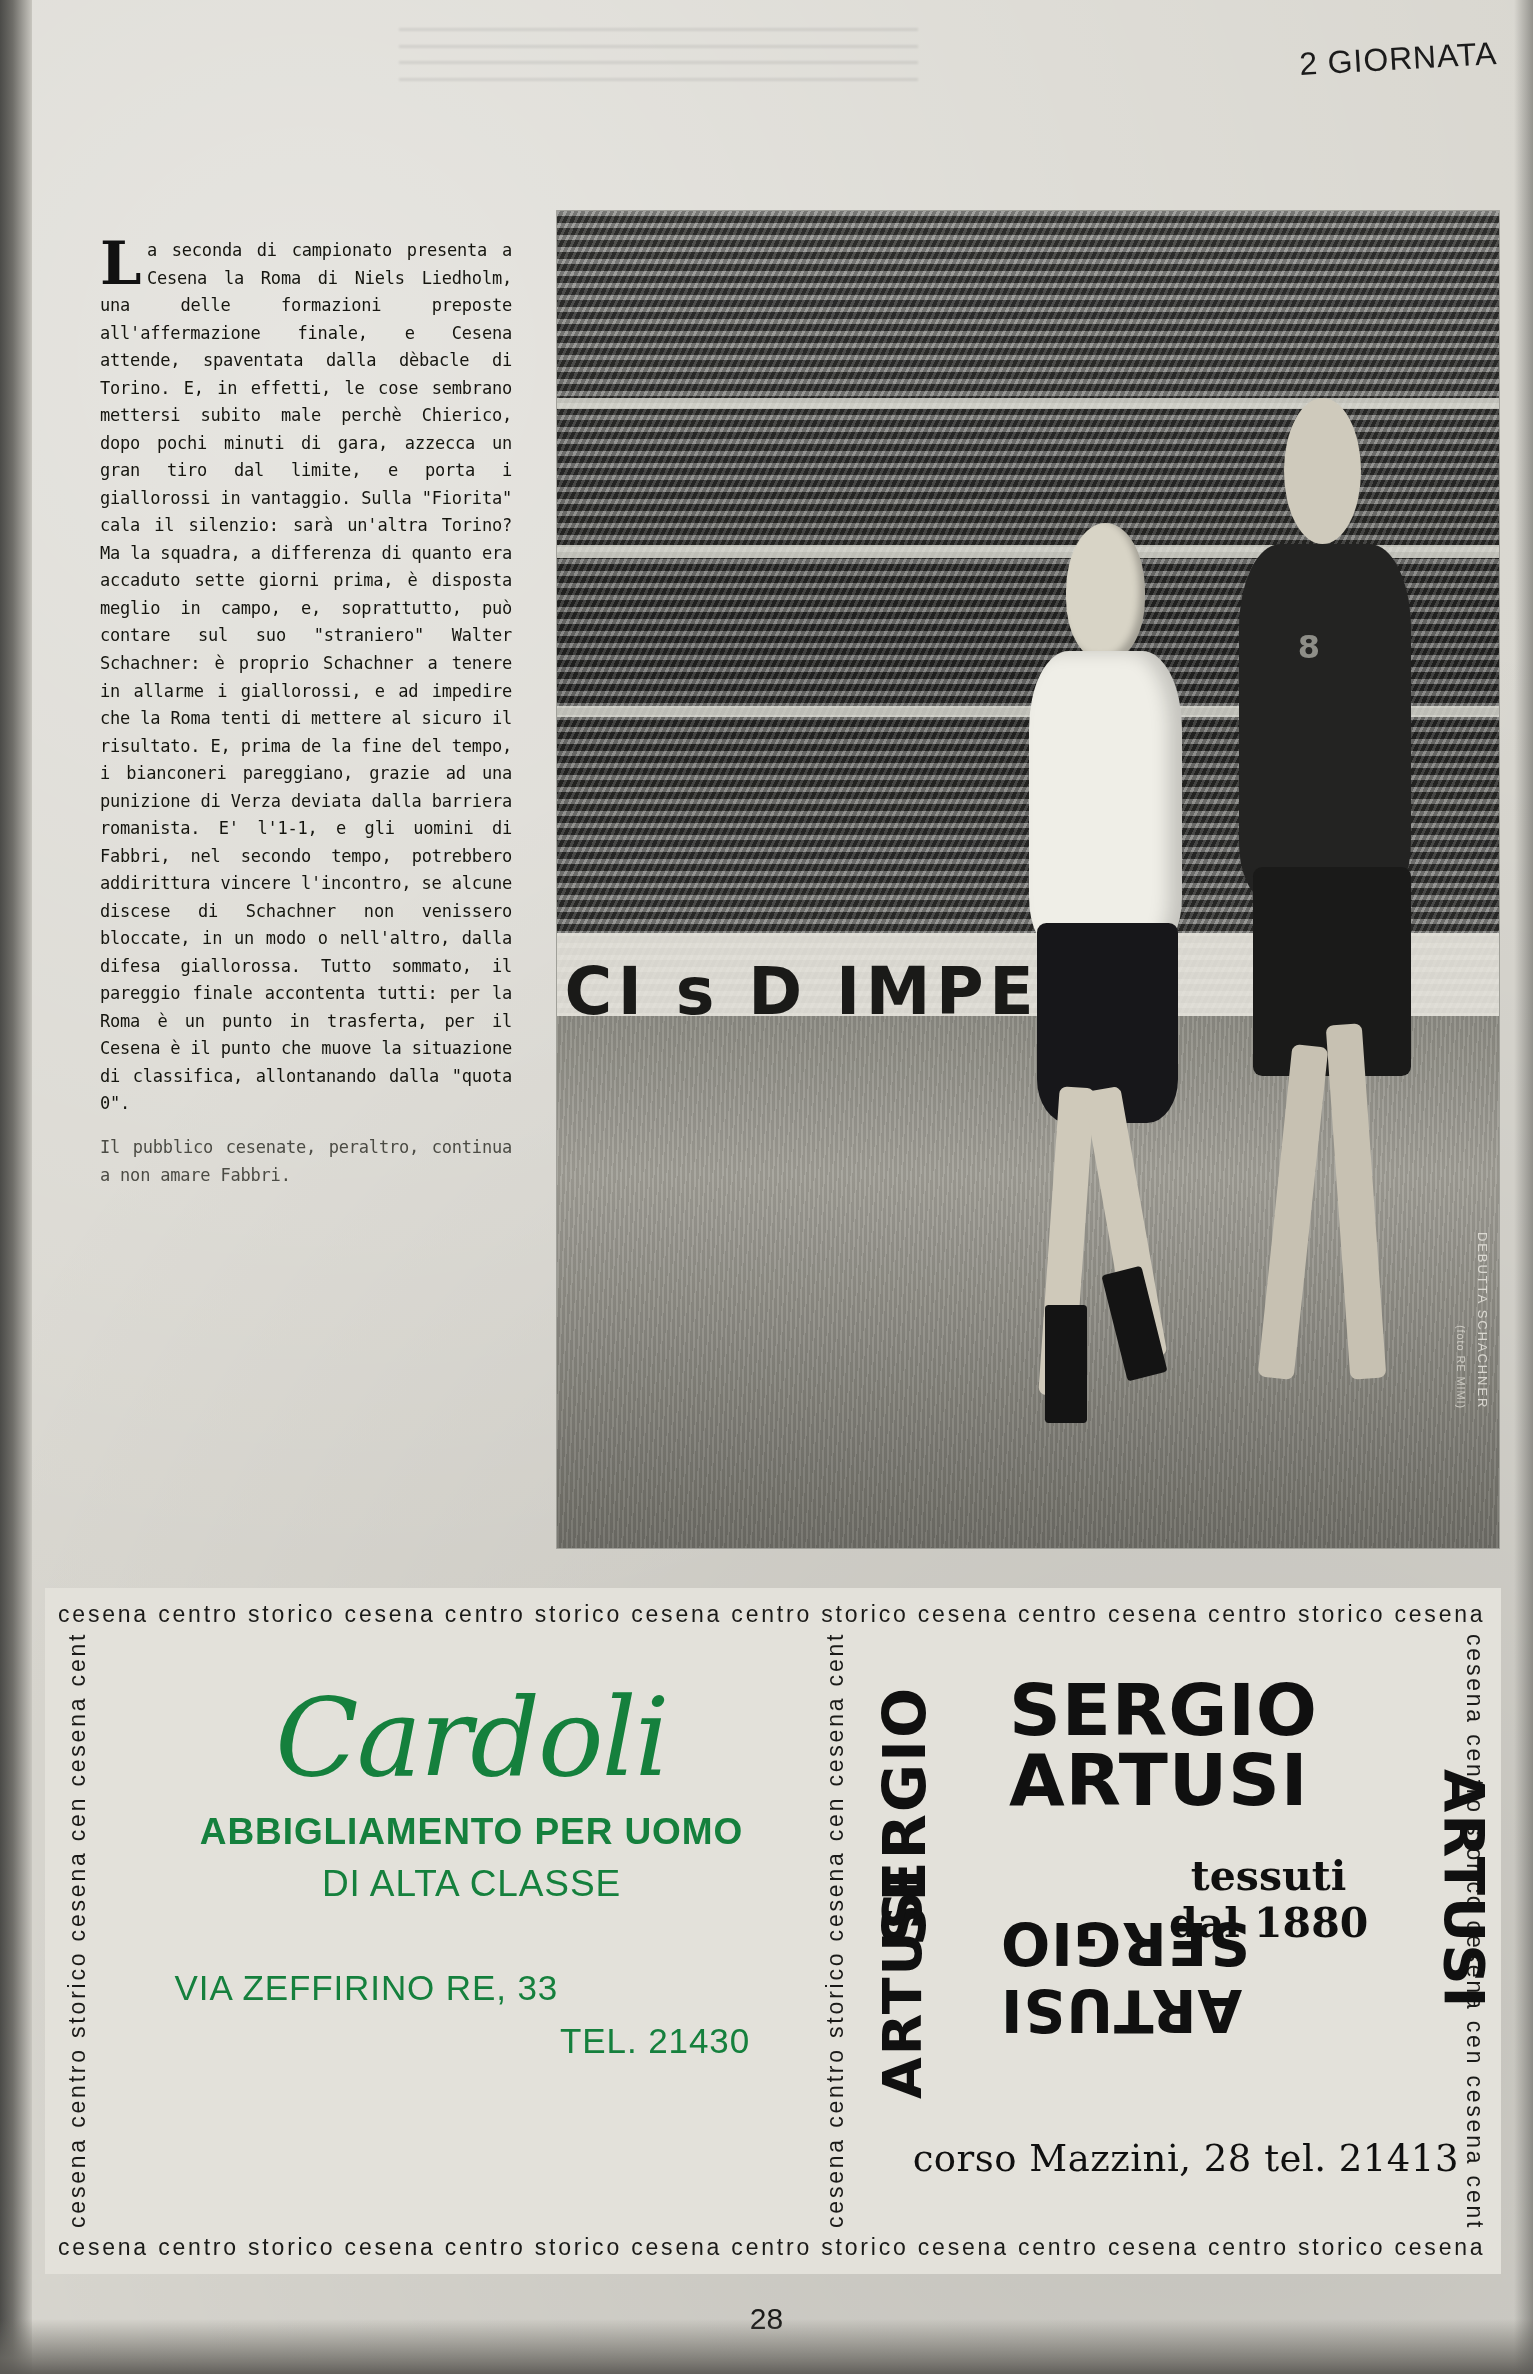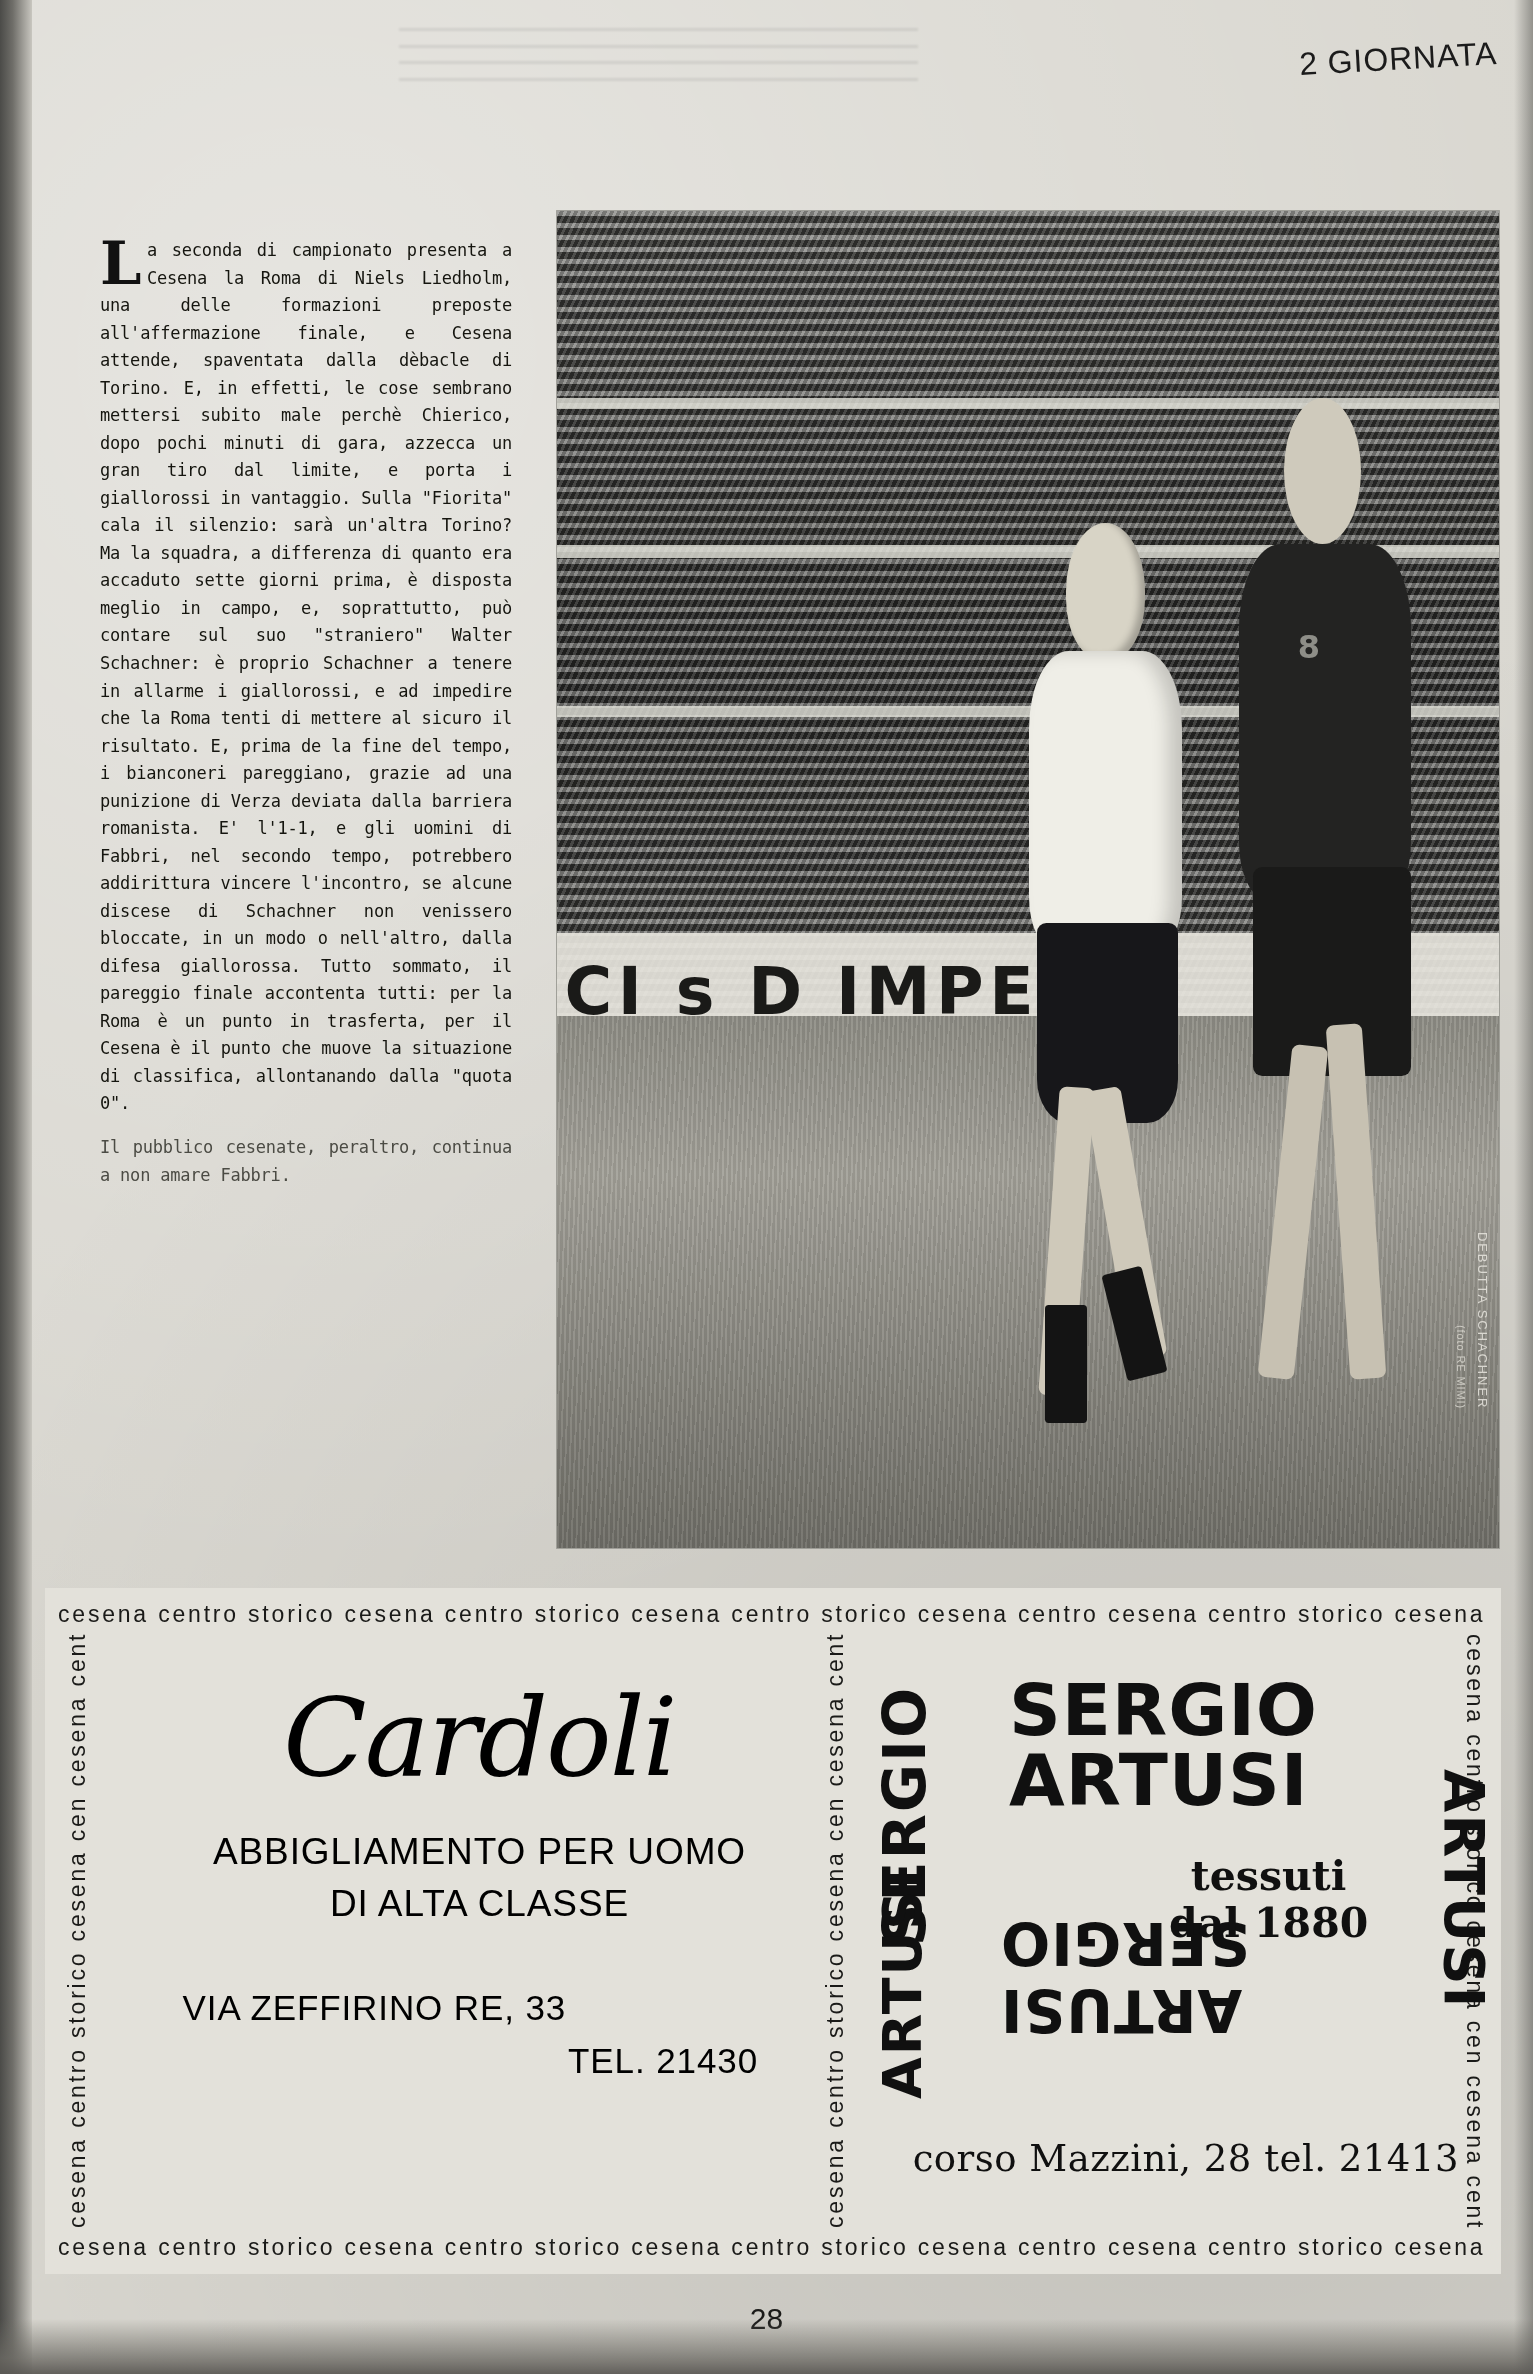--- a/index.html
+++ b/index.html
@@ -297,37 +297,38 @@
     writing-mode: vertical-rl; text-orientation: mixed;
   }
   .strip-mid {
     left: 777px; top: 46px; height: 594px;
     writing-mode: vertical-rl; text-orientation: mixed;
     transform: rotate(180deg);
   }
 
   .ad-left {
     position: absolute;
-    left: 119px;
+    left: 111px;
     top: 93px;
     width: 631px;
     text-align: center;
-    color: #000000;
+    color: #15803d;
   }
   .logo-script {
     font-family: "DejaVu Serif", serif;
     font-style: italic;
     font-size: 109px;
     line-height: 1.05;
     letter-spacing: -1.9px;
   }
   .ad-sub1 {
-    margin-top: 36px;
+    margin-top: 16px;
     font-size: 37px;
     letter-spacing: 0.9px;
+    font-weight: bold;
   }
   .ad-sub2 {
     margin-top: 9.3px;
     font-size: 37px;
     letter-spacing: 0.9px;
   }
   .ad-addr {
     margin-top: 63px;
     font-size: 35px;
     letter-spacing: 0.9px;

